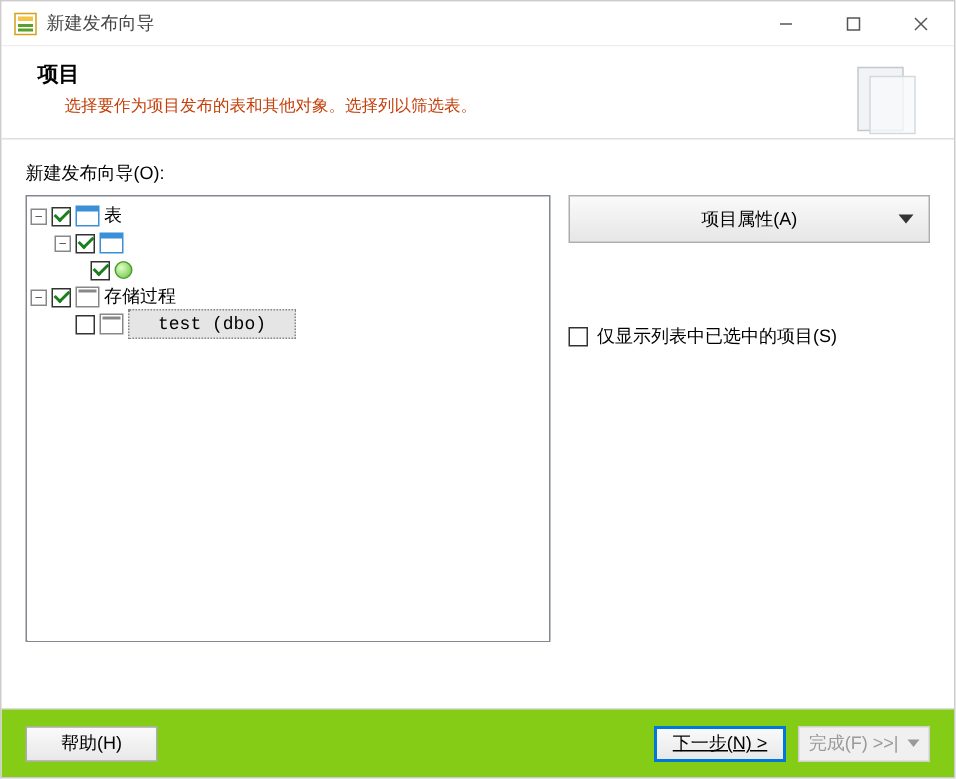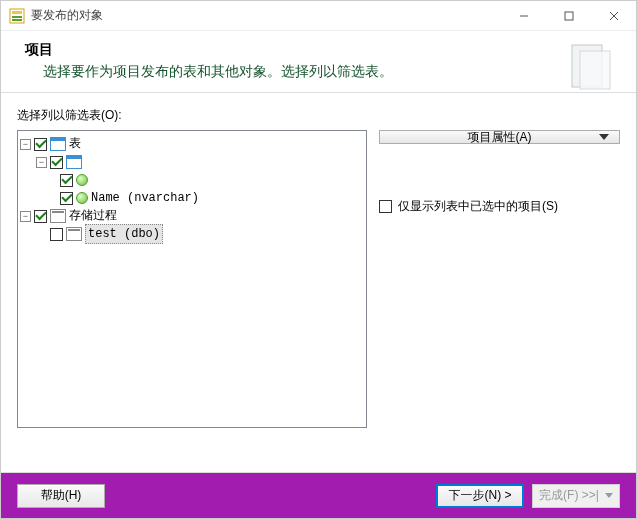--- a/index.html
+++ b/index.html
@@ -39,21 +39,21 @@
     height: 62px;
     background: #fff;
     display: flex;
     align-items: flex-start;
     padding: 10px 16px 0 24px;
     border-bottom: 1px solid #ddd;
     position: relative;
   }
   .banner .txt { flex: 1; }
   .banner h2 { font-size: 14px; font-weight: bold; margin-bottom: 4px; }
-  .banner .sub { font-size: 14px; color: #14532d; padding-left: 18px; }
+  .banner .sub { font-size: 11px; color: #c2410c; padding-left: 18px; }
   .banner .glass {
     width: 50px; height: 50px;
     margin-right: 4px;
     opacity: 0.6;
   }
   
   .body {
     padding: 14px 16px 0 16px;
   }
   .prompt { margin-bottom: 6px; }
@@ -115,26 +115,26 @@
   .ticon.col {
     border-radius:50%; width:12px;height:12px;
     background: radial-gradient(circle at 35% 35%, #dfffc8, #6bbf3a);
     border:1px solid #4a9f2a;
   }
   .ticon.proc {
     background:#fff;border:1px solid #888;position:relative;
   }
   .ticon.proc::after{content:"";position:absolute;left:1px;top:1px;right:1px;height:2px;background:#888;}
   .tlabel { font-family: "SimSun","Courier New",monospace; font-size:12px; }
-  .tlabel.sel { background:#e5e5e5; border:1px dotted #888; padding:0 2px; }
+  .tlabel.sel { background:#e5e5e5; border:1px dotted #888; padding:0 19px; }
   .indent { display:inline-block; }
   
   .rcol { flex: 1; display:flex; flex-direction:column; gap:10px; }
   .prop-btn {
-    height: 14px;
+    height: 32px;
     border: 1px solid #adadad;
     background: linear-gradient(#fafafa,#e6e6e6);
     display:flex; align-items:center; justify-content:center;
     position:relative;
     cursor:pointer;
   }
   .prop-btn .caret {
     position:absolute; right:10px;
     width:0;height:0;border-left:5px solid transparent;border-right:5px solid transparent;border-top:6px solid #333;
   }
@@ -143,31 +143,31 @@
     width:13px;height:13px;border:1px solid #333;background:#fff;cursor:pointer;
   }
   
   .footer {
     position:absolute; left:0; right:0; bottom:0;
     height:46px;
     border-top:1px solid #ddd;
     display:flex; align-items:center;
     padding: 0 16px;
     gap:8px;
-    background:#a21caf;
+    background:#84cc16;
   }
   .btn {
     min-width:88px; height:24px;
     border:1px solid #adadad;
     background:linear-gradient(#fafafa,#e8e8e8);
     display:flex;align-items:center;justify-content:center;
     cursor:pointer;
     font-size:12px;
   }
-  .btn.primary { border:2px solid #0078d7; }
+  .btn.primary { border:2px solid #0078d7;text-decoration:underline; }
   .btn.disabled { color:#9a9a9a; border-color:#cfcfcf; background:#f0f0f0; cursor:default;}
   .btn .mini-caret{
     width:0;height:0;border-left:4px solid transparent;border-right:4px solid transparent;border-top:5px solid #9a9a9a;margin-left:6px;
   }
   .spacer-flex{flex:1;}
   ::-webkit-scrollbar { width:16px;height:16px;}
   ::-webkit-scrollbar-track{background:#f0f0f0;}
   ::-webkit-scrollbar-thumb{background:#cdcdcd;border:1px solid #aaa;}
   ::-webkit-scrollbar-button{background:#e8e8e8;border:1px solid #aaa;height:16px;width:16px;}
 </style>
@@ -176,21 +176,21 @@
 
 <div class="titlebar">
   <span class="app-icon">
     <svg viewBox="0 0 16 16" width="16" height="16">
         <rect x="1" y="1" width="14" height="14" fill="#fff" stroke="#d4a017"></rect>
         <rect x="3" y="3" width="10" height="3" fill="#f4c542"></rect>
         <rect x="3" y="8" width="10" height="2" fill="#5aa02c"></rect>
         <rect x="3" y="11" width="10" height="2" fill="#5aa02c"></rect>
       </svg>
   </span>
-  <span class="title">要发布的对象</span>
+  <span class="title">新建发布向导</span>
   <div class="win-btns">
     <div class="win-btn">
       <svg width="10" height="10">
           <line x1="1" y1="5" x2="9" y2="5" stroke-width="1"></line>
         </svg>
     </div>
     <div class="win-btn">
       <svg width="10" height="10">
           <rect x="1" y="1" width="8" height="8" fill="none" stroke-width="1"></rect>
         </svg>
@@ -211,21 +211,21 @@
   </div>
   <span class="glass">
     <svg viewBox="0 0 50 50" width="50" height="50">
       <rect x="6" y="4" width="30" height="42" fill="#e8ecef" stroke="#9aa5ad"></rect>
       <rect x="14" y="10" width="30" height="38" fill="#f3f6f8" stroke="#b7c0c7" fill-opacity="0.8"></rect>
     </svg>
   </span>
 </div>
 
 <div class="body">
-  <div class="prompt">选择列以筛选表(O):</div>
+  <div class="prompt">新建发布向导(O):</div>
   <div class="content-row">
 
     <div class="tree-wrap">
       <div class="tree">
         <ul>
           <li class="row">
             <span class="exp">−</span>
             <span class="cb checked"></span>
             <span class="ticon table"></span>
             <span class="tlabel">表</span>
@@ -233,26 +233,20 @@
           <li class="row">
             <span class="indent" style="width:16px"></span>
             <span class="exp">−</span>
             <span class="cb checked"></span>
             <span class="ticon table"></span>
           </li>
           <li class="row">
             <span class="indent" style="width:40px"></span>
             <span class="cb checked"></span>
             <span class="ticon col"></span>
-          </li>
-          <li class="row">
-            <span class="indent" style="width:40px"></span>
-            <span class="cb checked"></span>
-            <span class="ticon col"></span>
-            <span class="tlabel">Name (nvarchar)</span>
           </li>
           <li class="row">
             <span class="exp">−</span>
             <span class="cb checked"></span>
             <span class="ticon proc"></span>
             <span class="tlabel">存储过程</span>
           </li>
           <li class="row">
             <span class="indent" style="width:16px"></span>
             <span class="exp spacer"></span>

